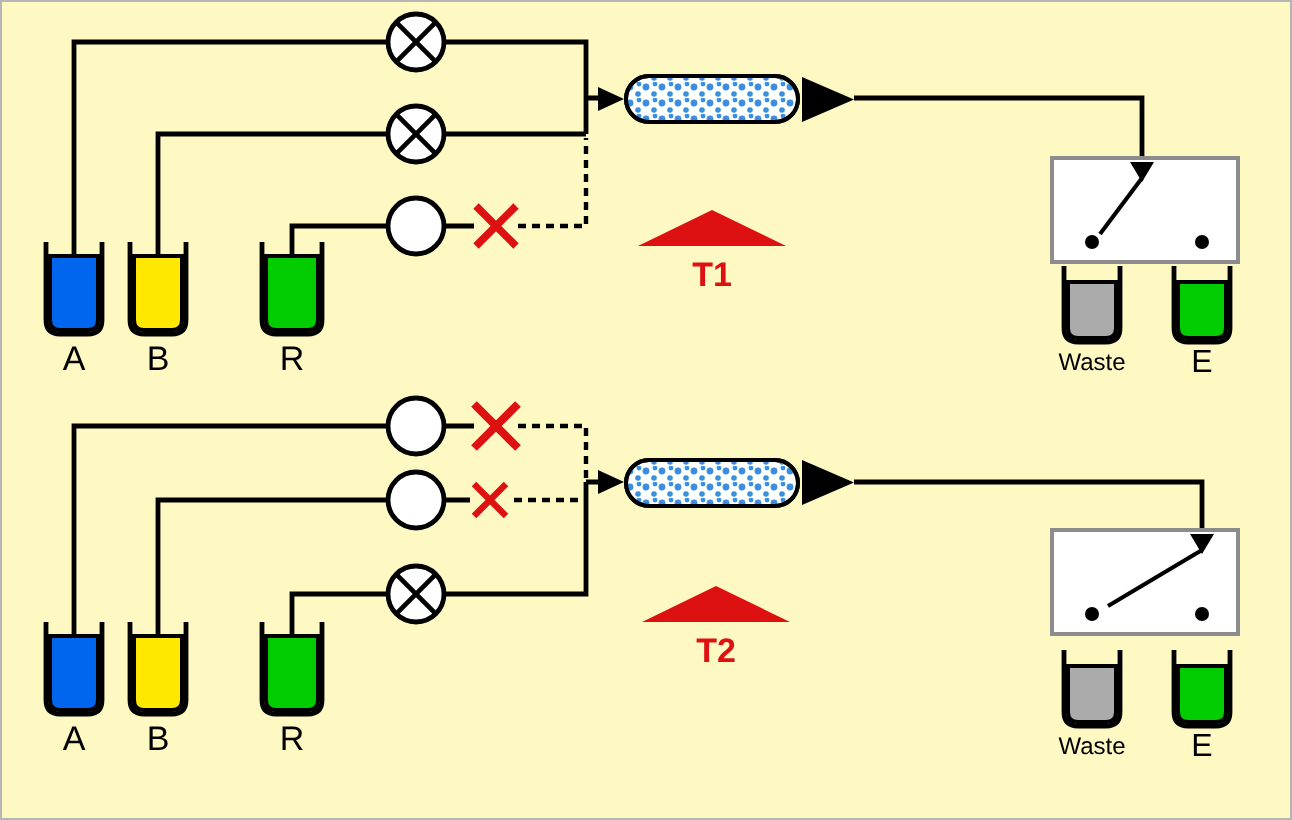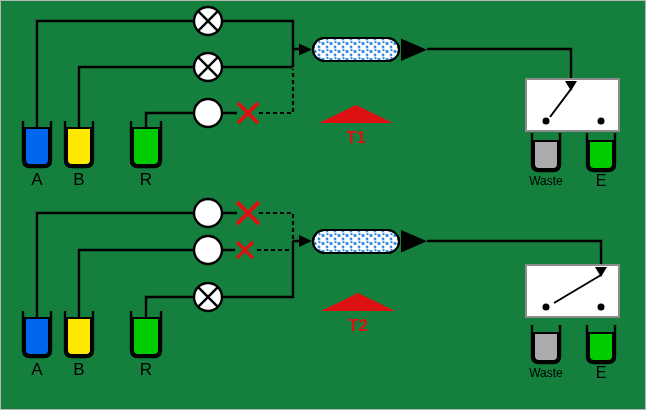--- a/index.html
+++ b/index.html
@@ -1,19 +1,19 @@
 <!DOCTYPE html>
 <html><head>
 <meta charset="utf-8">
 <style>
   html,body { margin:0; padding:0; background:#fff; }
   .stage {
     position:relative;
     width:646px; height:410px;
-    background:#15803d;
+    background:#fef9c3;
     border:1px solid #b5b5b5;
     box-sizing:border-box;
     font-family:"Liberation Sans", sans-serif;
   }
   svg { display:block; }
   .wire   { fill:none; stroke:#000; stroke-width:2.4; }
   .wire-dashed { fill:none; stroke:#000; stroke-width:2.2; stroke-dasharray:4 3; }
   .valve  { fill:#fff; stroke:#000; stroke-width:2.4; }
   .valve-x{ stroke:#000; stroke-width:2.4; }
   .vessel-outline { fill:none; stroke:#000; stroke-width:2.4; }

